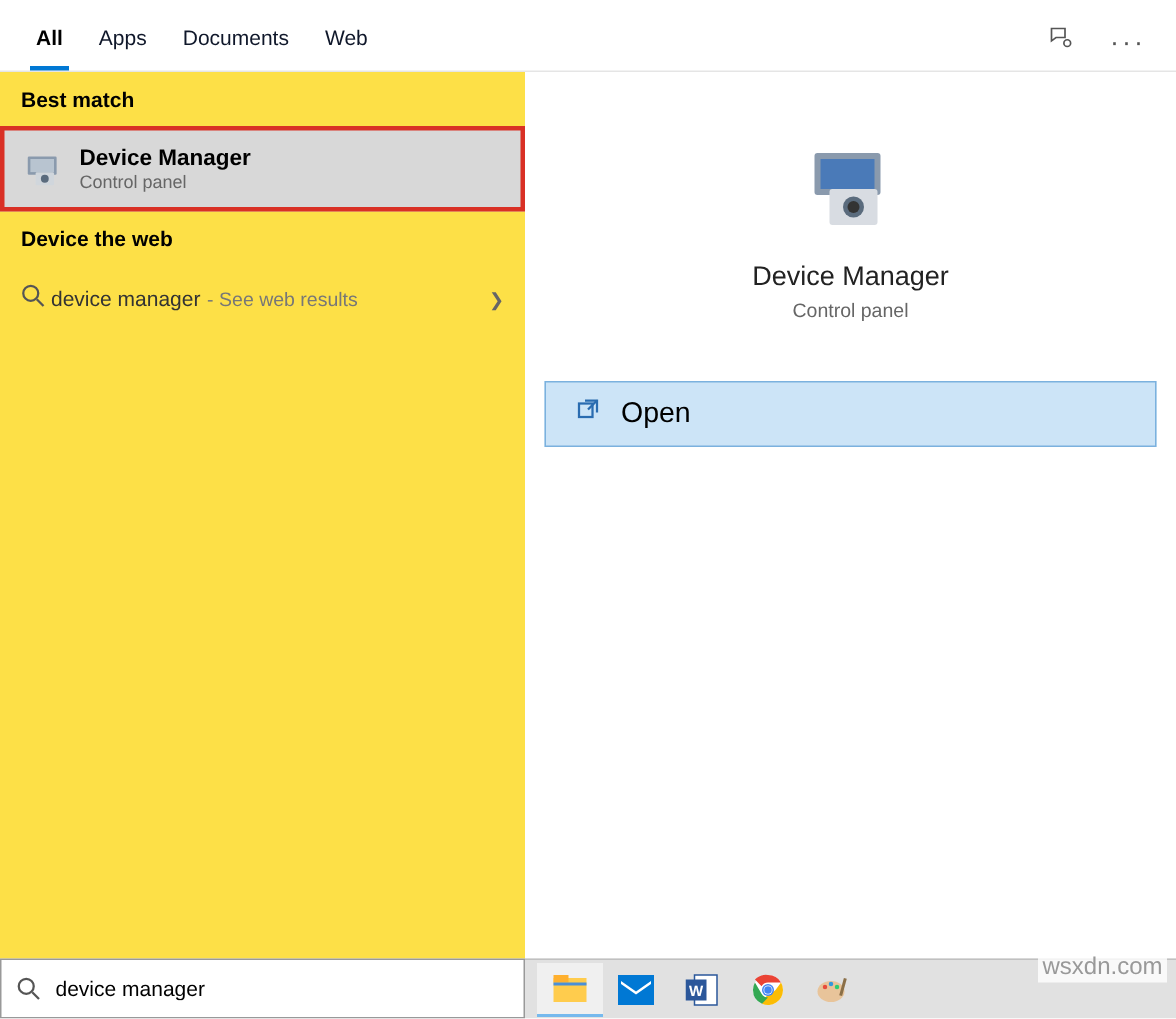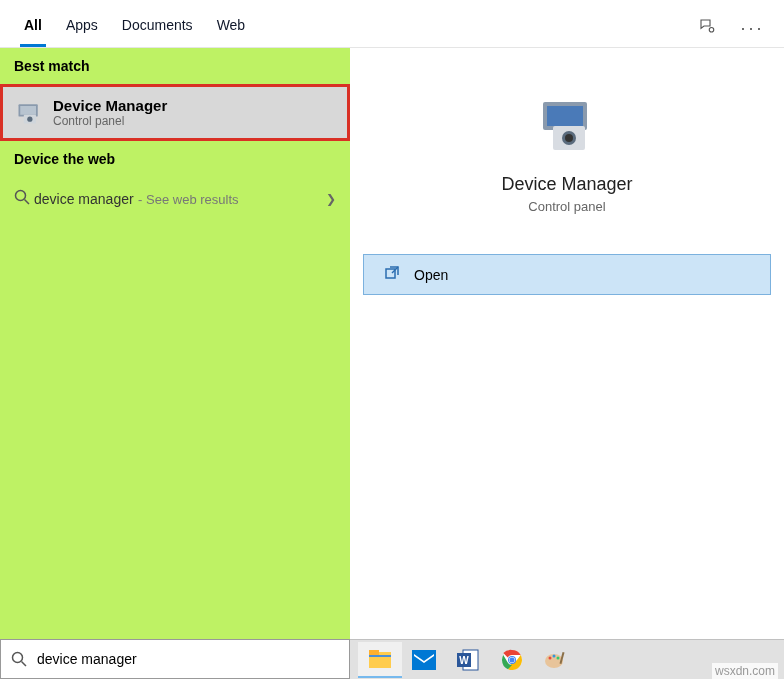--- a/index.html
+++ b/index.html
@@ -9,52 +9,52 @@
     .tab { padding: 14px 12px; font-size: 14px; color: #0f172a; cursor: pointer; position: relative; }
     .tab.active { color: #000; font-weight: 600; }
     .tab.active::after { content: ''; position: absolute; bottom: 0; left: 8px; right: 8px; height: 3px; background: #0078d4; }
     .more-caret { margin-left: 4px; font-size: 10px; }
     .tab-spacer { flex: 1; }
     .header-icon { padding: 8px; color: #555; cursor: pointer; margin-left: 8px; }
     .dots { font-size: 18px; letter-spacing: 2px; }
     
     .body-area { display: flex; height: 592px; }
     
-    .left-panel { width: 350px; background: #bef264; }
+    .left-panel { width: 350px; background: #fde047; }
     .section-header { font-size: 14px; font-weight: 600; padding: 10px 14px; color: #000; }
     
     .result-item { display: flex; align-items: center; padding: 10px 12px; gap: 10px; }
     .result-item.highlighted { background: #d8d8d8; border: 3px solid #d93025; }
     .result-icon { width: 28px; height: 28px; display: flex; align-items: center; justify-content: center; }
     .result-text { flex: 1; }
     .result-title { font-size: 15px; font-weight: 600; color: #000; }
     .result-sub { font-size: 12px; color: #666; }
     .chevron { color: #666; font-size: 12px; }
     
     .web-row { display: flex; align-items: center; padding: 12px 14px; }
     .web-icon { width: 20px; }
     .web-text { font-size: 14px; color: #333; }
     .web-suffix { font-size: 13px; color: #777; }
     
     .right-panel { flex: 1; background: #fff; display: flex; flex-direction: column; align-items: center; padding-top: 30px; }
     .preview-card { width: 410px; background: #fff; text-align: center; }
     .big-icon { margin: 20px auto; width: 64px; height: 56px; }
     .preview-title { font-size: 18px; color: #222; margin-top: 8px; }
     .preview-sub { font-size: 13px; color: #666; margin-top: 4px; margin-bottom: 40px; }
-    .open-btn { display: flex; align-items: center; width: 408px; padding: 10px 20px; background: #cce4f7; border: 1px solid #7bb1de; gap: 14px; font-size: 14px; cursor: pointer; }
+    .open-btn { display: flex; align-items: center; width: 408px; padding: 10px 20px; background: #cce4f7; border: 1px solid #7bb1de; gap: 14px; font-size: 19px; cursor: pointer; }
     .open-icon { color: #2a6cb0; }
     
     .search-bar { position: absolute; bottom: 0; left: 0; width: 350px; height: 40px; background: #fff; border: 1px solid #999; display: flex; align-items: center; padding: 0 10px; gap: 10px; }
     .search-input { border: none; outline: none; font-size: 14px; flex: 1; }
     
     .taskbar { position: absolute; bottom: 0; left: 350px; right: 0; height: 40px; background: #e1e1e1; display: flex; align-items: center; padding: 0 8px; border-top: 1px solid #c0c0c0; }
     .task-icon { width: 44px; height: 36px; display: flex; align-items: center; justify-content: center; cursor: pointer; }
     .task-icon.active { background: rgba(255,255,255,0.5); border-bottom: 2px solid #76b9ed; }
     
-    .watermark { position: absolute; bottom: 0; right: 6px; font-size: 12px; color: #999; background: rgba(255,255,255,0.8); padding: 1px 3px; }
+    .watermark { position: absolute; bottom: 24px; right: 6px; font-size: 16px; color: #999; background: rgba(255,255,255,0.8); padding: 1px 3px; }
   </style>
 </head>
 <body>
 
 <div class="tabs">
   <div class="tab active">All</div>
   <div class="tab">Apps</div>
   <div class="tab">Documents</div>
   <div class="tab">Web</div>
   <div class="tab-spacer"></div>

